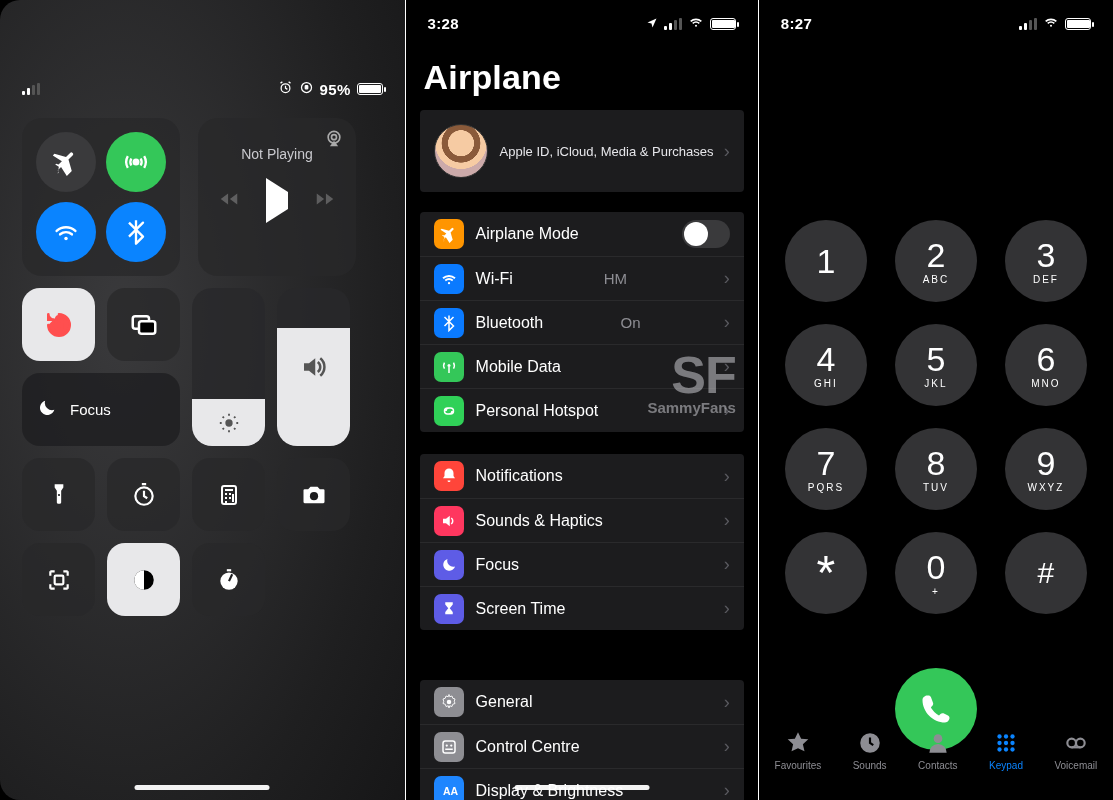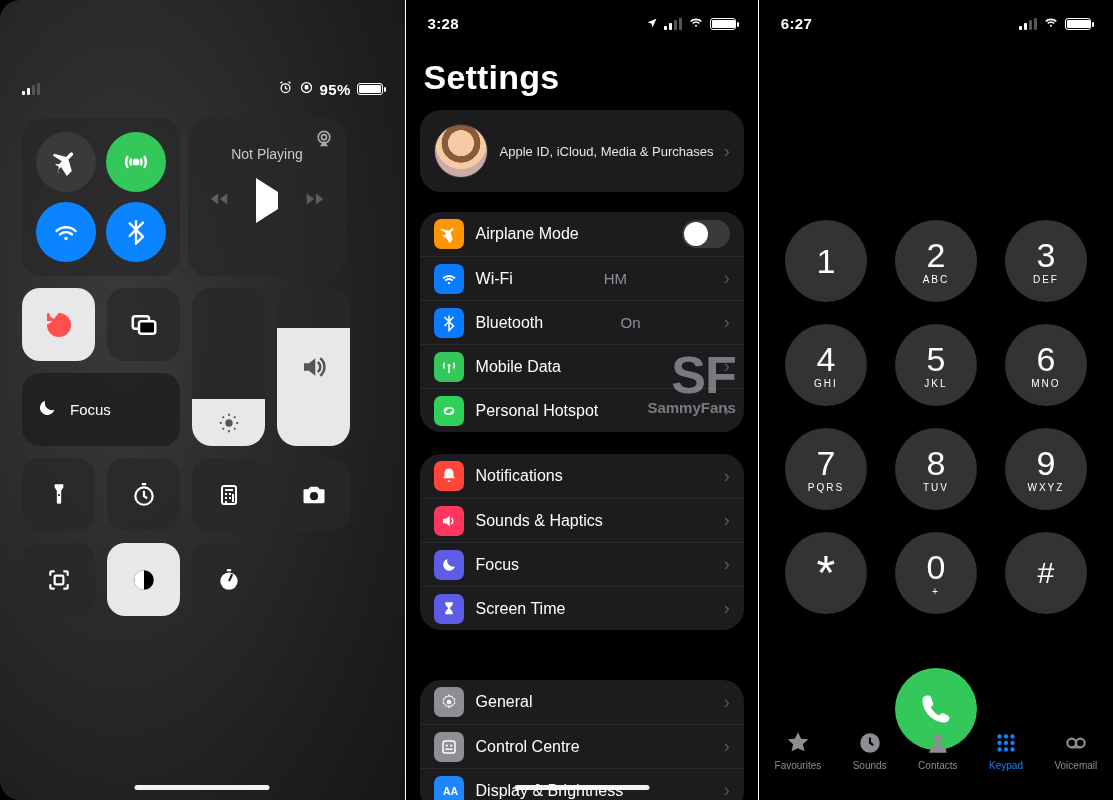--- a/index.html
+++ b/index.html
@@ -16,21 +16,21 @@
   .bars { display:inline-flex; align-items:flex-end; gap:2px; height:12px; }
   .bars span { width:3px; background:#fff; border-radius:1px; }
   .bars span.dim { background:#555; }
   .battery { width:26px; height:12px; border:1px solid #fff; border-radius:3px; position:relative; }
   .battery::after { content:""; position:absolute; right:-4px; top:3px; width:2px; height:5px; background:#fff; border-radius:1px; }
   .battery .fill { position:absolute; left:1px; top:1px; bottom:1px; background:#fff; border-radius:1px; }
 
   
   .p1 .status { top:80px; }
   .cc { position:absolute; top:118px; left:22px; right:22px; }
-  .cc-row { display:flex; gap:8px; }
+  .cc-row { display:flex; gap:18px; }
   .tile { background: rgba(40,40,42,0.75); border-radius:20px; }
   .tile-lg { width:158px; height:158px; }
   .conn-grid { display:grid; grid-template-columns:1fr 1fr; grid-template-rows:1fr 1fr; gap:10px; padding:14px; }
   .cbtn { width:60px; height:60px; border-radius:50%; display:flex; align-items:center; justify-content:center; }
   .cbtn svg { width:28px; height:28px; fill:#fff; }
   .cbtn.dk { background:#3a3a3c; }
   .cbtn.gn { background:#34c759; }
   .cbtn.bl { background:#0a84ff; }
 
   .media { position:relative; padding:14px; display:flex; flex-direction:column; align-items:center; }
@@ -57,21 +57,21 @@
   .slider.bri .fill { height:30%; }
 
   .row3 { margin-top:12px; display:grid; grid-template-columns:repeat(4,73px); gap:12px; }
   .row4 { margin-top:12px; display:grid; grid-template-columns:repeat(4,73px); gap:12px; }
 
   .homebar { position:absolute; bottom:10px; left:50%; transform:translateX(-50%); width:135px; height:5px; border-radius:3px; background:#fff; opacity:0.95; }
 
   
   .p2 .status { top:14px; }
   .p2 .title { position:absolute; top:58px; left:18px; font-size:34px; font-weight:700; letter-spacing:0.2px; }
-  .card { background:#1c1c1e; border-radius:21px; margin:0 14px; }
+  .card { background:#1c1c1e; border-radius:4px; margin:0 14px; }
   .p2 .account { position:absolute; top:110px; left:0; right:0; }
   .account .row { display:flex; align-items:center; padding:14px 14px; }
   .avatar { width:54px; height:54px; border-radius:50%; background:radial-gradient(circle at 50% 35%, #f6cba3 0 30%, #8a5a3a 31% 45%, #f6cba3 46% 60%, #caa 61% 100%); border:1px solid #333; flex:none; margin-right:12px; }
   .account .txt { font-size:13px; color:#e6e6ea; }
   .chev { color:#5a5a60; font-size:18px; margin-left:auto; }
 
   .grp { position:absolute; left:0; right:0; }
   .grp1 { top:212px; }
   .grp2 { top:454px; }
   .grp3 { top:680px; }
@@ -307,21 +307,21 @@
         <span><svg width="16" height="16" viewBox="0 0 24 24" fill="#fff">
               <path d="M12 19a1.5 1.5 0 100-3 1.5 1.5 0 000 3z"></path>
               <path d="M4 11a12 12 0 0116 0M7 14a8 8 0 0110 0" fill="none" stroke="#fff" stroke-width="2.5"></path>
             </svg></span>
         <span class="battery">
             <span class="fill" style="width:95%"></span>
           </span>
       </span>
     </div>
 
-    <div class="title">Settings</div>
+    <div class="title">Airplane</div>
 
     <div class="account">
       <div class="card">
         <div class="row srow" style="height:auto;border:none">
           <div class="avatar"></div>
           <div class="txt">Apple ID, iCloud, Media &amp; Purchases</div>
           <span class="chev">›</span>
         </div>
       </div>
     </div>
@@ -454,21 +454,21 @@
     <div class="wm">
       <div class="big">SF</div>
       <div class="small">SammyFans</div>
     </div>
 
     <div class="homebar"></div>
   </div>
 
   <div class="phone p3">
     <div class="status">
-      <span>6:27</span>
+      <span>8:27</span>
       <span class="right">
         <span class="bars">
             <span style="height:4px"></span>
             <span style="height:7px"></span>
             <span class="dim" style="height:10px"></span>
             <span class="dim" style="height:12px"></span>
           </span>
         <span><svg width="16" height="16" viewBox="0 0 24 24" fill="#fff">
               <path d="M12 19a1.5 1.5 0 100-3 1.5 1.5 0 000 3z"></path>
               <path d="M4 11a12 12 0 0116 0M7 14a8 8 0 0110 0" fill="none" stroke="#fff" stroke-width="2.5"></path>

